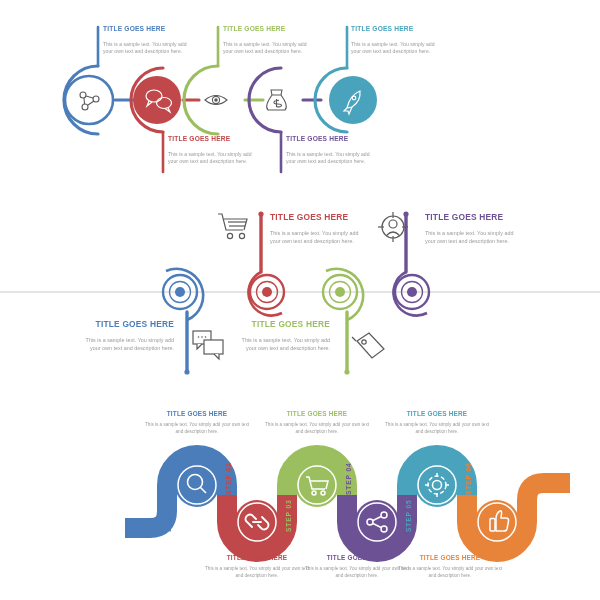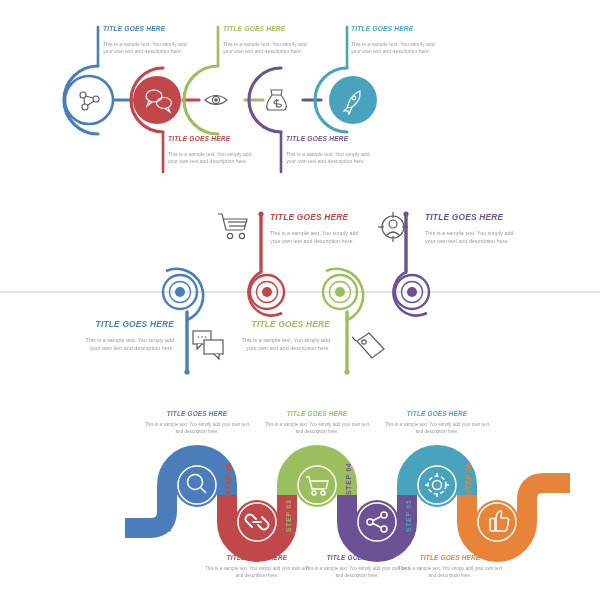--- a/index.html
+++ b/index.html
@@ -18,21 +18,20 @@
   #section-steps    { top: 400px; height: 200px; }
 
   .abs { position: absolute; }
 
   
   .ttl {
     font-weight: bold;
     letter-spacing: .2px;
     white-space: nowrap;
     line-height: 1;
-    font-style: italic;
   }
   .body {
     color: #9b9b9b;
     line-height: 1.45;
   }
   .t1-title { font-size: 6.6px; }
   .t1-body  { font-size: 5.1px; width: 92px; }
 
   .t2-title { font-size: 8.4px; }
   .t2-body  { font-size: 5.4px; width: 96px; }

